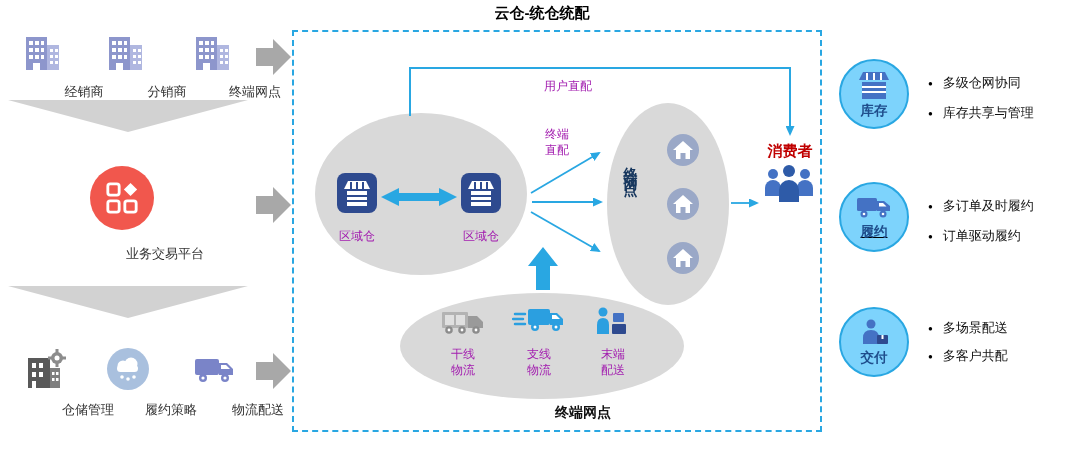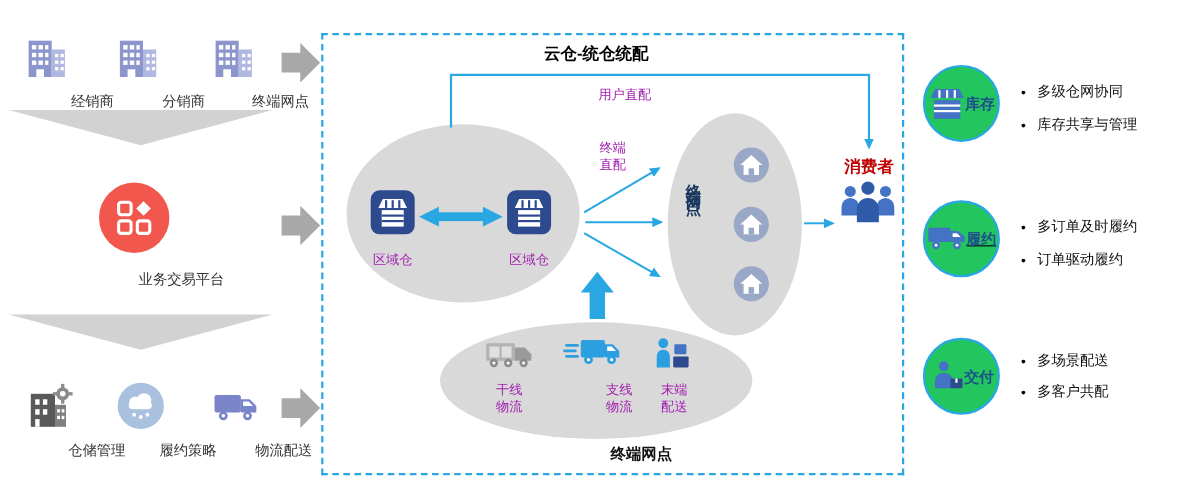--- a/index.html
+++ b/index.html
@@ -10,34 +10,34 @@
   .lbl-sm{font-size:12px;color:#a21caf;text-align:center;line-height:16px;}
   .bold{font-weight:bold;color:#111;}
   .title{font-size:15px;font-weight:bold;color:#000;text-align:center;}
   .ellipse{background:#d9d9d9;border-radius:50%;z-index:1;}
   .dashed-box{border:2px dashed #29a7e2;z-index:0;}
   .circle-red{background:#f1574d;border-radius:50%;display:flex;align-items:center;justify-content:center;}
   .cloud-title{font-size:13px;font-weight:bold;color:#2e5ba8;text-align:center;line-height:17px;z-index:3;}
   .vert{writing-mode:vertical-lr;text-orientation:upright;font-size:14px;font-weight:bold;
         color:#17375e;letter-spacing:5px;z-index:3;}
   .consumer-lbl{font-size:15px;font-weight:bold;color:#c00000;text-align:center;z-index:3;}
-  .feature-circle{width:66px;height:66px;border:2px solid #29a7e2;border-radius:50%;background:#22c55e;
-        display:flex;flex-direction:row;align-items:center;justify-content:center;z-index:1;}
+  .feature-circle{width:66px;height:66px;border:2px solid #29a7e2;border-radius:50%;background:#7dd3fc;
+        display:flex;flex-direction:column;align-items:center;justify-content:center;z-index:1;}
   .feature-label{font-size:13.5px;font-weight:bold;color:#1f4e8c;margin-top:1px;}
   .bullet{position:absolute;display:flex;align-items:center;font-size:13px;color:#111;white-space:nowrap;}
   .bullet .dot{font-size:8px;margin-right:10px;color:#000;}
   .z3{z-index:3;}
   svg{display:block;}
 </style>
 </head>
 <body>
 
 <div class="canvas">
 
-  <div class="abs title z3" style="left:302px;top:4px;width:480px;margin-top:36px;">云仓-统仓统配</div>
+  <div class="abs title z3" style="left:302px;top:4px;width:480px;">云仓-统仓统配</div>
 
   <div class="abs dashed-box" style="left:292px;top:30px;width:526px;height:398px;"></div>
 
   <div class="abs ellipse" style="left:315px;top:113px;width:212px;height:162px;"></div>
   <div class="abs ellipse" style="left:607px;top:103px;width:122px;height:202px;"></div>
   <div class="abs ellipse" style="left:400px;top:293px;width:284px;height:106px;"></div>
 
   <svg class="abs" width="1080" height="451" viewBox="0 0 1080 451" style="left:0;top:0;z-index:2;pointer-events:none">
     <defs>
       <marker id="ah" markerWidth="10" markerHeight="9" refX="8" refY="4.5" orient="auto" markerUnits="userSpaceOnUse">
@@ -302,21 +302,21 @@
         <line x1="3" y1="24" x2="13" y2="24"></line>
     </g>
     <rect x="16" y="9" width="22" height="16" rx="2" fill="#2b9fe0"></rect>
     <path d="M38,13 h7 l6,6 v6 h-13 z" fill="#2b9fe0"></path>
     <path d="M40,15 h4 l4,4 h-8 z" fill="#fff"></path>
     <circle cx="23" cy="27" r="4" fill="#2b9fe0"></circle>
       <circle cx="23" cy="27" r="1.5" fill="#fff"></circle>
     <circle cx="44" cy="27" r="4" fill="#2b9fe0"></circle>
       <circle cx="44" cy="27" r="1.5" fill="#fff"></circle>
   </svg>
-  <div class="abs lbl-sm z3" style="left:533px;top:346px;width:60px;">
+  <div class="abs lbl-sm z3" style="left:509px;top:346px;width:60px;">
     <div>支线</div>
     <div>物流</div>
   </div>
 
   <svg class="abs z3" style="left:591px;top:302px;" width="44" height="42" viewBox="0 0 44 42">
     <circle cx="12" cy="10" r="4.5" fill="#2b9fe0"></circle>
     <path d="M6,32 v-9 q0,-7 6,-7 q6,0 6,7 v9 z" fill="#2b9fe0"></path>
     <rect x="22" y="11" width="11" height="9" rx="1" fill="#4472c4"></rect>
     <rect x="21" y="22" width="14" height="10" rx="1" fill="#2e4a8f"></rect>
   </svg>

